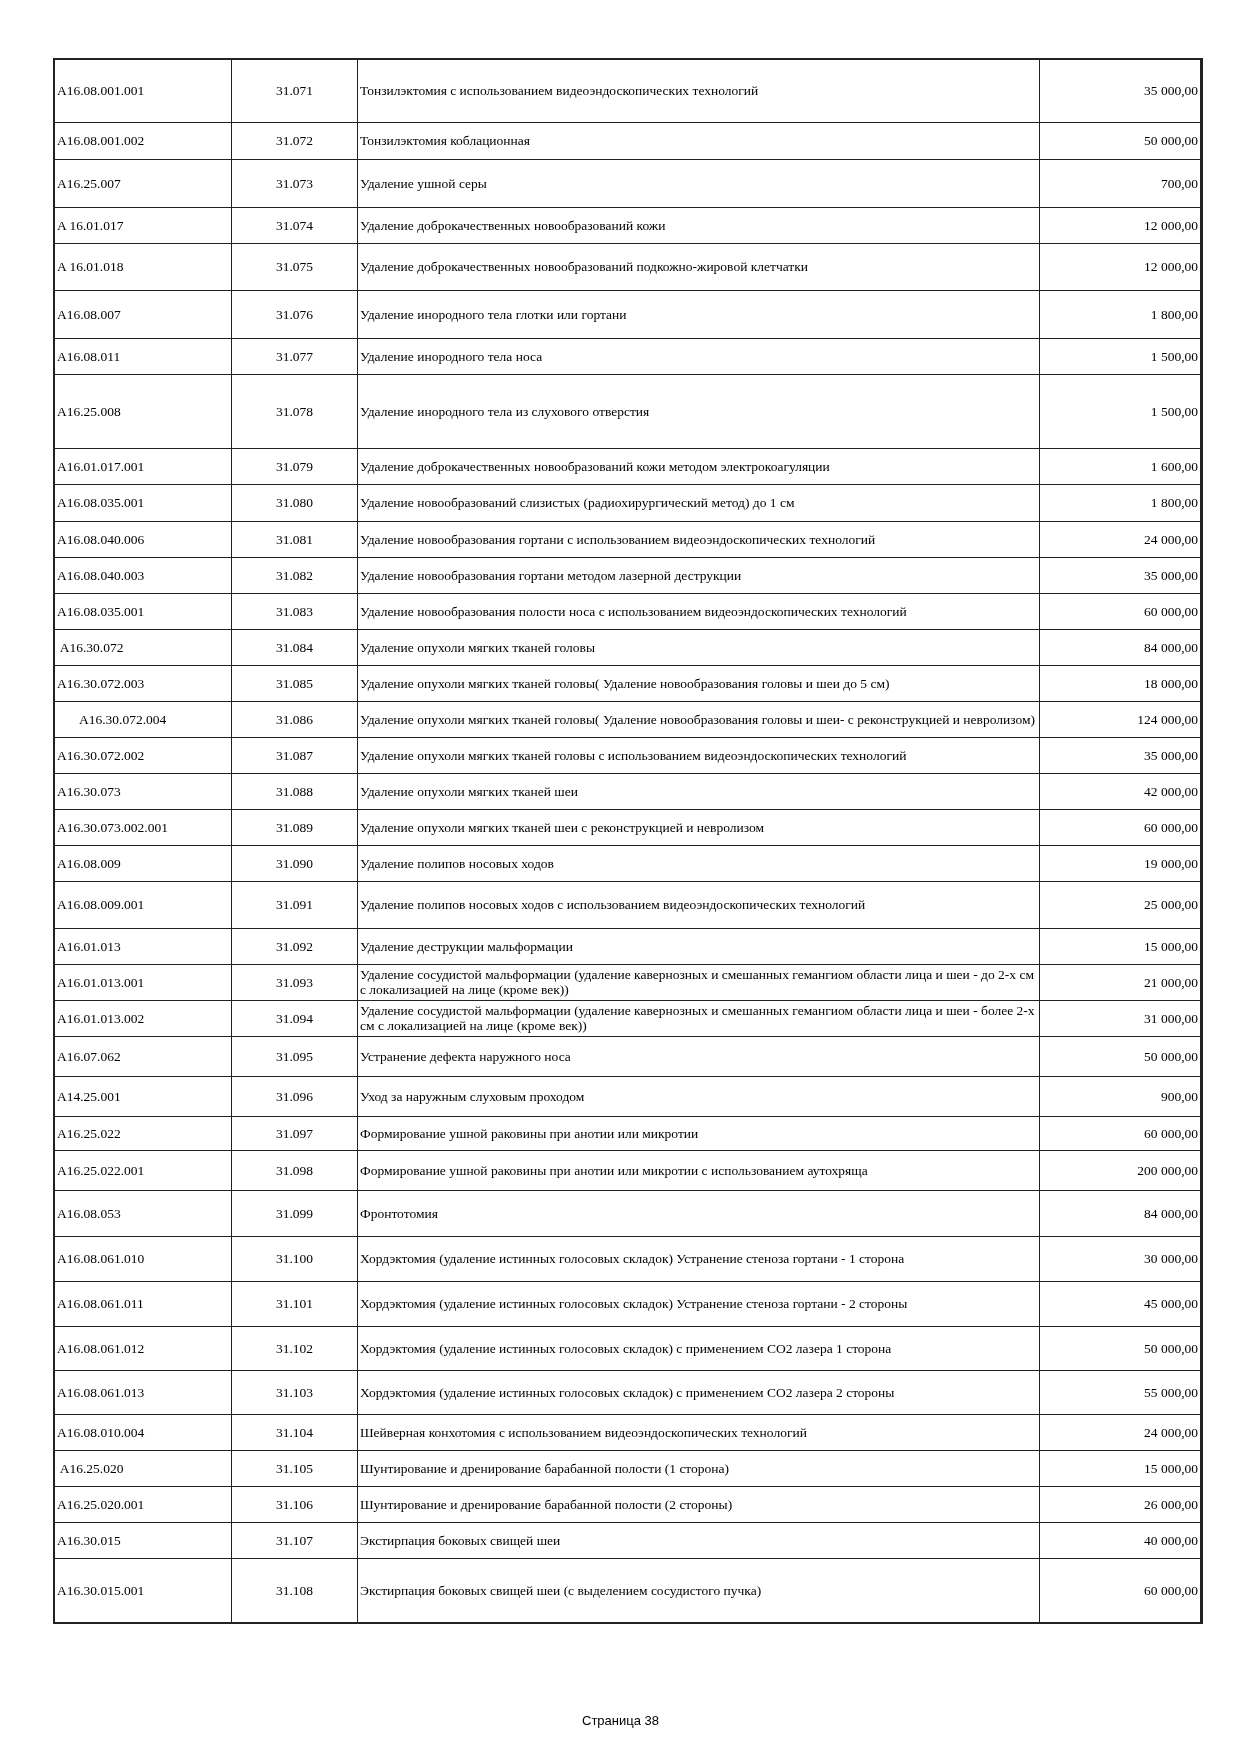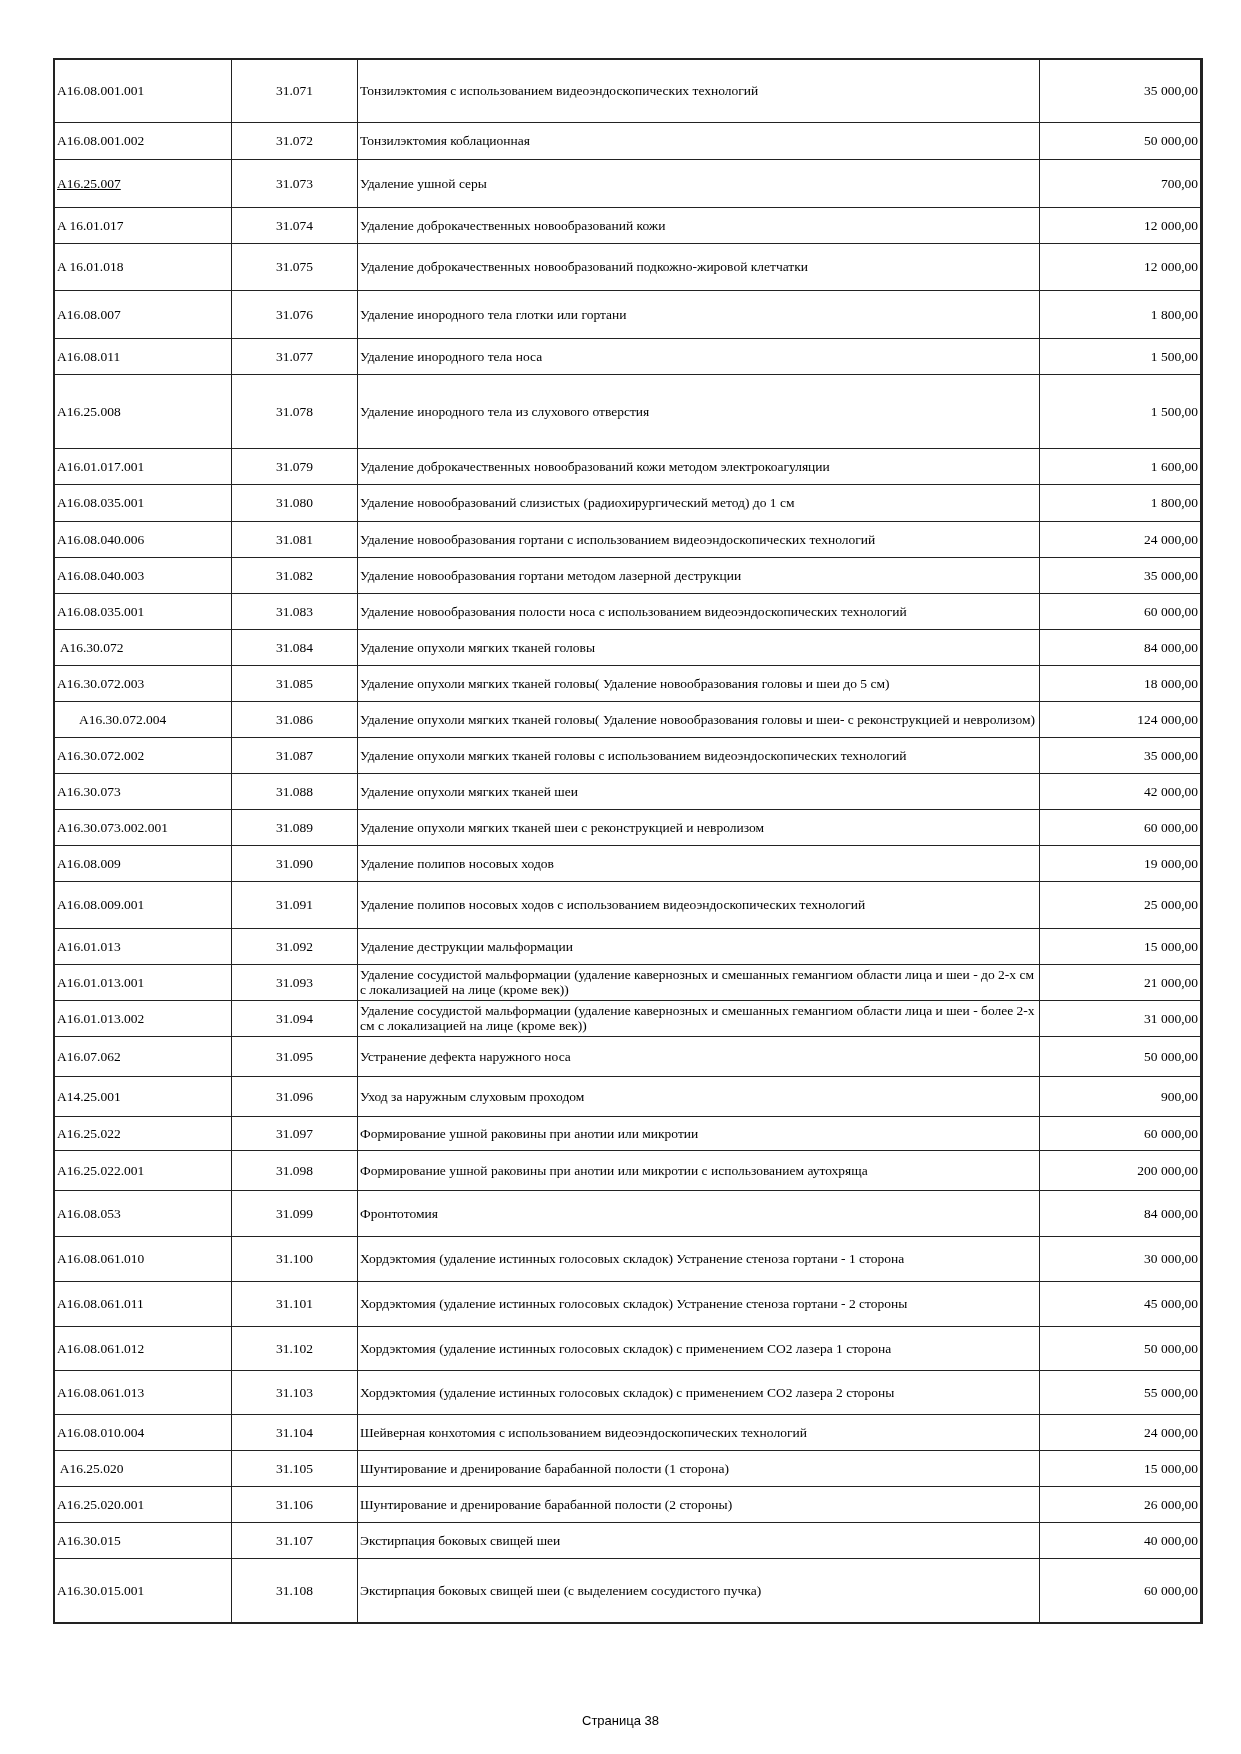--- a/index.html
+++ b/index.html
@@ -37,21 +37,21 @@
         <td class="c-name">Тонзилэктомия с использованием видеоэндоскопических технологий</td>
         <td class="c-price">35 000,00</td>
       </tr>
       <tr style="height: 37px;">
         <td class="c-code" style="white-space: pre;">A16.08.001.002</td>
         <td class="c-num">31.072</td>
         <td class="c-name">Тонзилэктомия коблационная</td>
         <td class="c-price">50 000,00</td>
       </tr>
       <tr style="height: 48px;">
-        <td class="c-code" style="white-space: pre; text-decoration: underline;">A16.25.007</td>
+        <td class="c-code" style="white-space: pre;">A16.25.007</td>
         <td class="c-num">31.073</td>
         <td class="c-name">Удаление  ушной серы</td>
         <td class="c-price">700,00</td>
       </tr>
       <tr style="height: 36px;">
         <td class="c-code" style="white-space: pre;">A 16.01.017</td>
         <td class="c-num">31.074</td>
         <td class="c-name">Удаление доброкачественных новообразований кожи</td>
         <td class="c-price">12 000,00</td>
       </tr>

